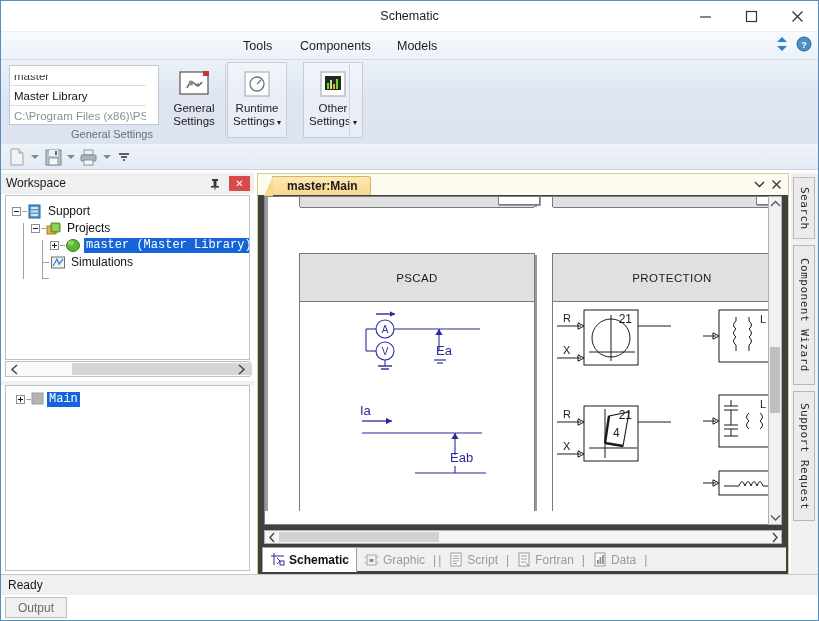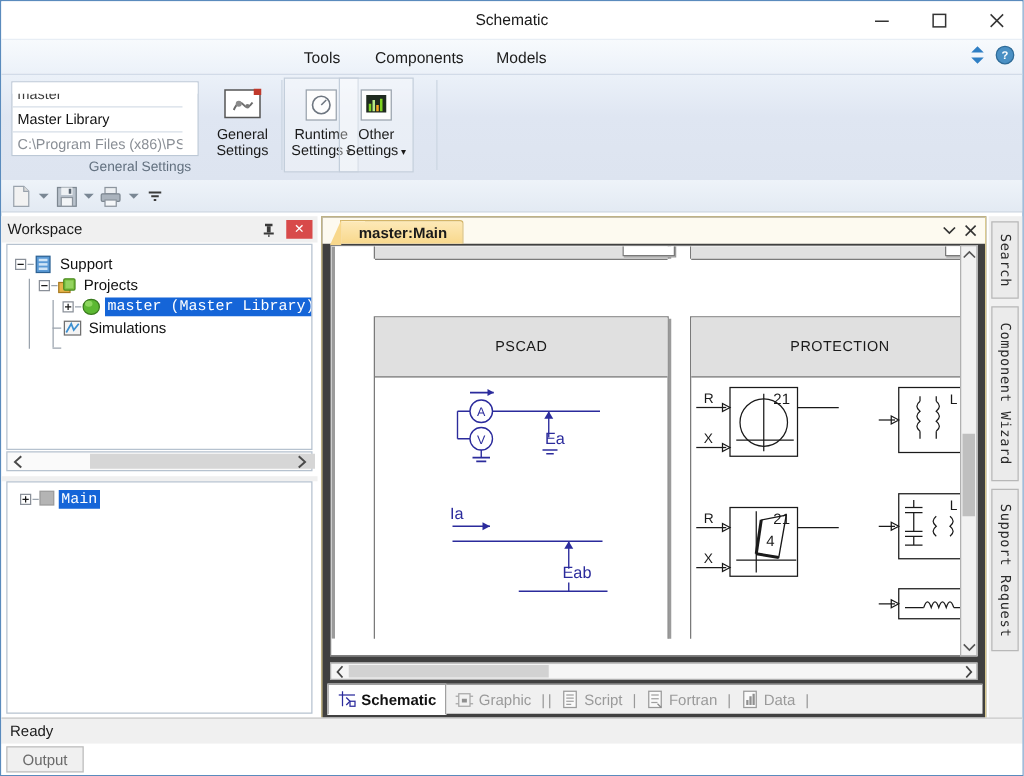--- a/index.html
+++ b/index.html
@@ -422,21 +422,21 @@
             <circle cx="13" cy="13" r="7" fill="none" stroke="#6e7680" stroke-width="1.3"></circle>
             <line x1="13" y1="13" x2="17" y2="9" stroke="#6e7680" stroke-width="1.3"></line>
           </svg>
         </div>
         <div class="rbtn-lbl">
           <span>Runtime</span><br>
           <span>Settings</span><span class="caret"> ▾</span>
         </div>
       </div>
 
-      <div class="rbtn boxed" style="left:270px;">
+      <div class="rbtn boxed" style="left:302px;">
         <div class="rbtn-icon">
           <svg width="26" height="26" viewBox="0 0 26 26">
             <rect x="1" y="1" width="24" height="24" fill="#fdfdfd" stroke="#9aa3ad"></rect>
             <rect x="5" y="5" width="16" height="14" fill="#1f2a1f"></rect>
             <rect x="7" y="12" width="2" height="6" fill="#7ed321"></rect>
             <rect x="10" y="9" width="2" height="9" fill="#b8e986"></rect>
             <rect x="13" y="13" width="2" height="5" fill="#f5a623"></rect>
             <rect x="16" y="8" width="2" height="10" fill="#7ed321"></rect>
           </svg>
         </div>

